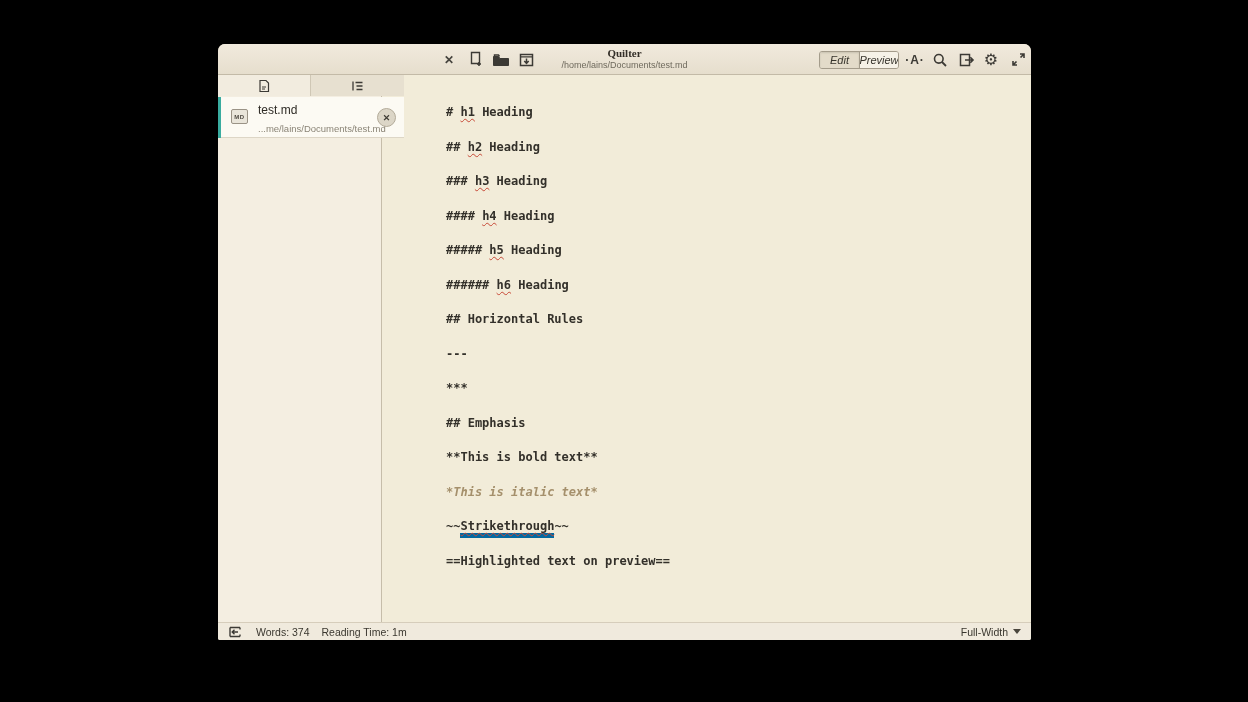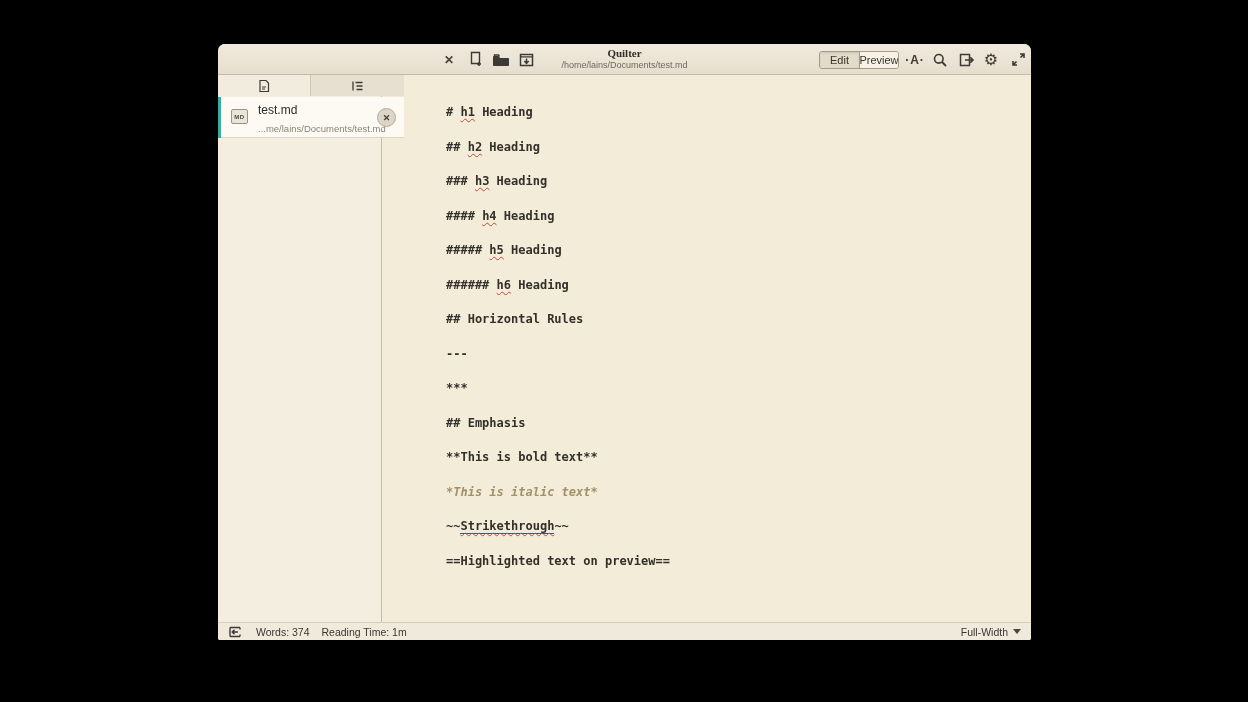--- a/index.html
+++ b/index.html
@@ -15,21 +15,21 @@
                background:linear-gradient(#f1eadd,#e6decd);
                border-bottom:1px solid #c3baa7; }
   .hb-btn { position:absolute; top:0; height:31px; display:flex; align-items:center;
             justify-content:center; color:#3c3a35; cursor:default; }
   .close-x { left:222px; width:18px; font-size:12px; font-weight:bold; color:#46443e; }
   .title-box { position:absolute; left:0; width:813px; top:3px; text-align:center; pointer-events:none; }
   .title { font-size:11px; font-weight:bold; color:#332f28; line-height:13px;font-family:Liberation Serif, serif; }
   .subtitle { font-size:9px; color:#6f6a5d; line-height:11px; }
 
   .mode-switch { position:absolute; left:601px; top:7px; height:18px; display:flex;
-                 border:1px solid #a49c8b; border-radius:3px; overflow:hidden; }
+                 border:1px solid #a49c8b; border-radius:3px; overflow:hidden;font-style:italic; }
   .mode-btn { width:39px; height:16px; font-size:11px; color:#37342c; display:flex;
               align-items:center; justify-content:center; background:#f6f2e7; }
   .mode-btn.active { background:#e3dbc9; box-shadow:inset 0 1px 2px rgba(0,0,0,.12); }
   .mode-btn + .mode-btn { border-left:1px solid #a49c8b; }
 
   .icon16 { width:22px; }
   svg.ic { display:block; }
   .fontsize-glyph { font-size:12px; font-weight:bold; color:#3c3a35; letter-spacing:1px; }
   .gear-glyph { font-size:16px; color:#3c3a35; line-height:16px; }
 
@@ -59,21 +59,21 @@
   .editor { position:absolute; left:187px; top:31px; width:626px; height:547px;
             background:#f2ecd9; overflow:hidden; }
   .ed-lines { position:absolute; left:41px; top:27px; }
   .ed-line { height:34.5px; line-height:20px; white-space:pre;
              font-family:"DejaVu Sans Mono","Liberation Mono",monospace;
              font-size:12px; font-weight:bold; color:#33302a; }
   .seg-p { }
   .seg-m { text-decoration-line:underline; text-decoration-style:wavy;
            text-decoration-color:#c74836; text-decoration-thickness:1px; text-underline-offset:2px; }
   .seg-i { font-style:italic; font-weight:bold; color:#a5906c; }
-  .seg-mu { border-bottom:1px solid #0369a1; text-decoration-line:underline;
+  .seg-mu { border-bottom:5px solid #0369a1; text-decoration-line:underline;
             text-decoration-style:wavy; text-decoration-color:#c74836;
             text-decoration-thickness:1px; text-underline-offset:2px; }
 
   
   .statusbar { position:absolute; left:0; top:578px; width:813px; height:18px;
                background:#f0eadd; border-top:1px solid #d6cdbb;
                display:flex; align-items:center; font-size:10.5px; color:#3a372f;justify-content:center; }
   .sb-toggle { margin-left:8px; width:18px; display:flex; align-items:center; justify-content:center; }
   .sb-label { margin-left:12px; }
   .sb-spacer { flex:1; }

